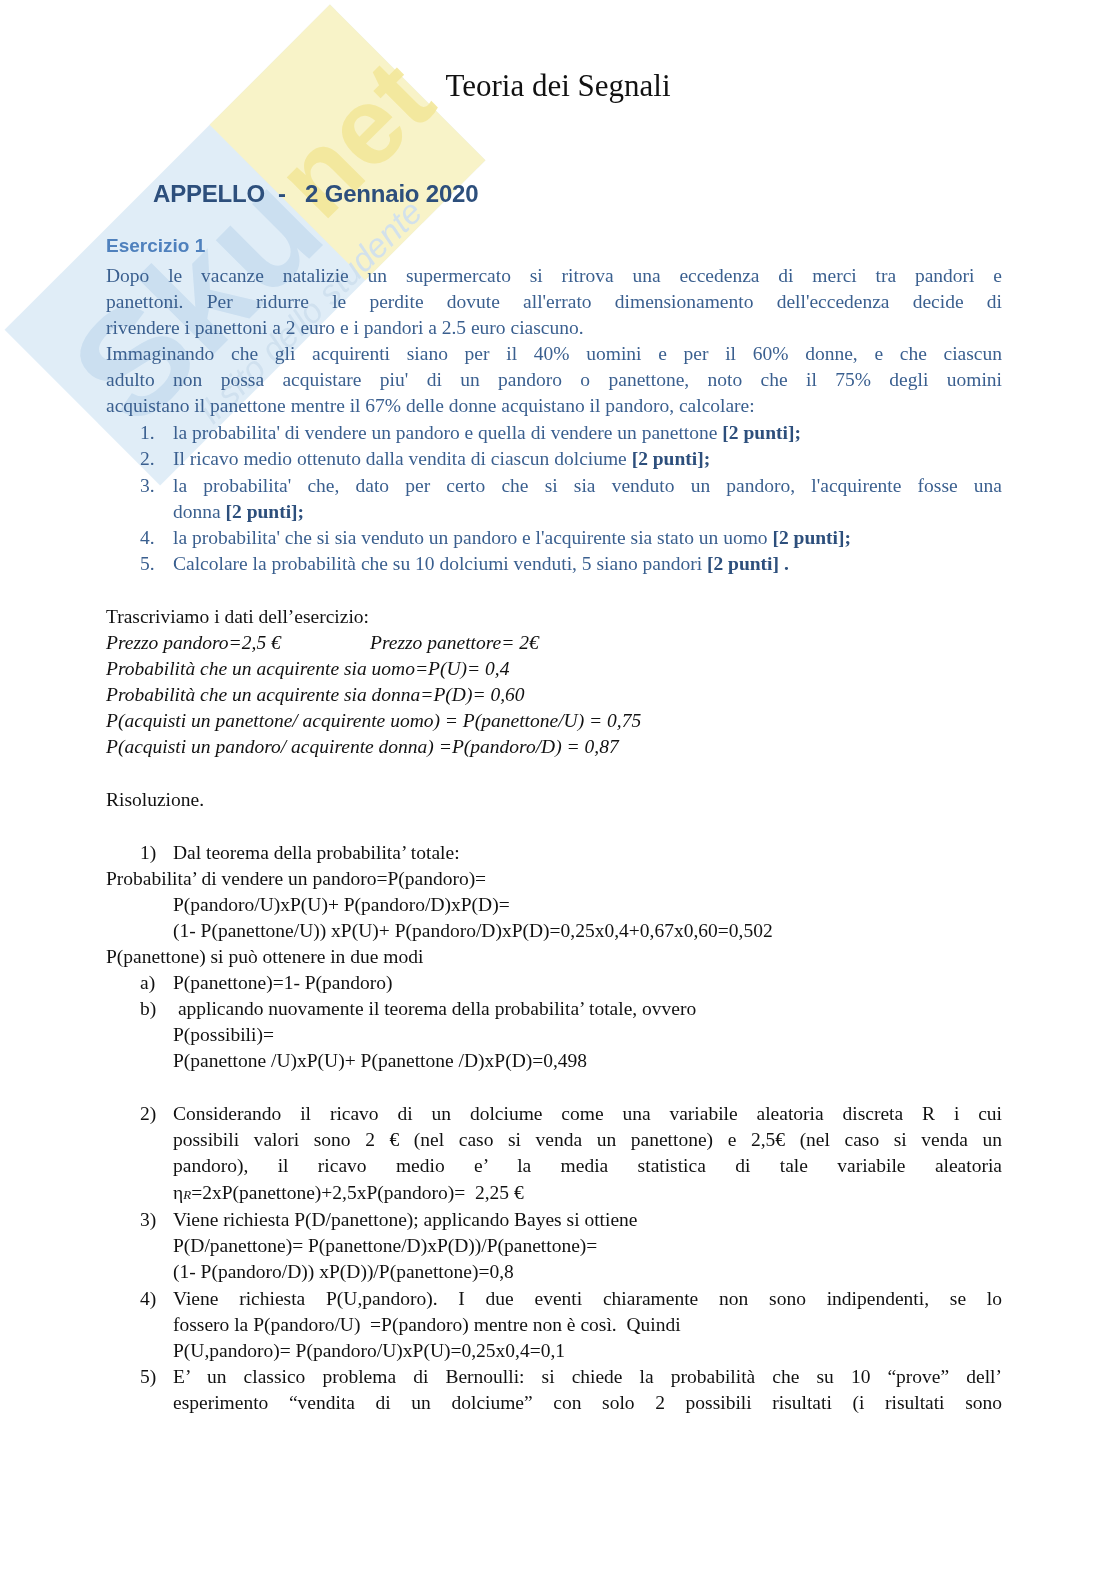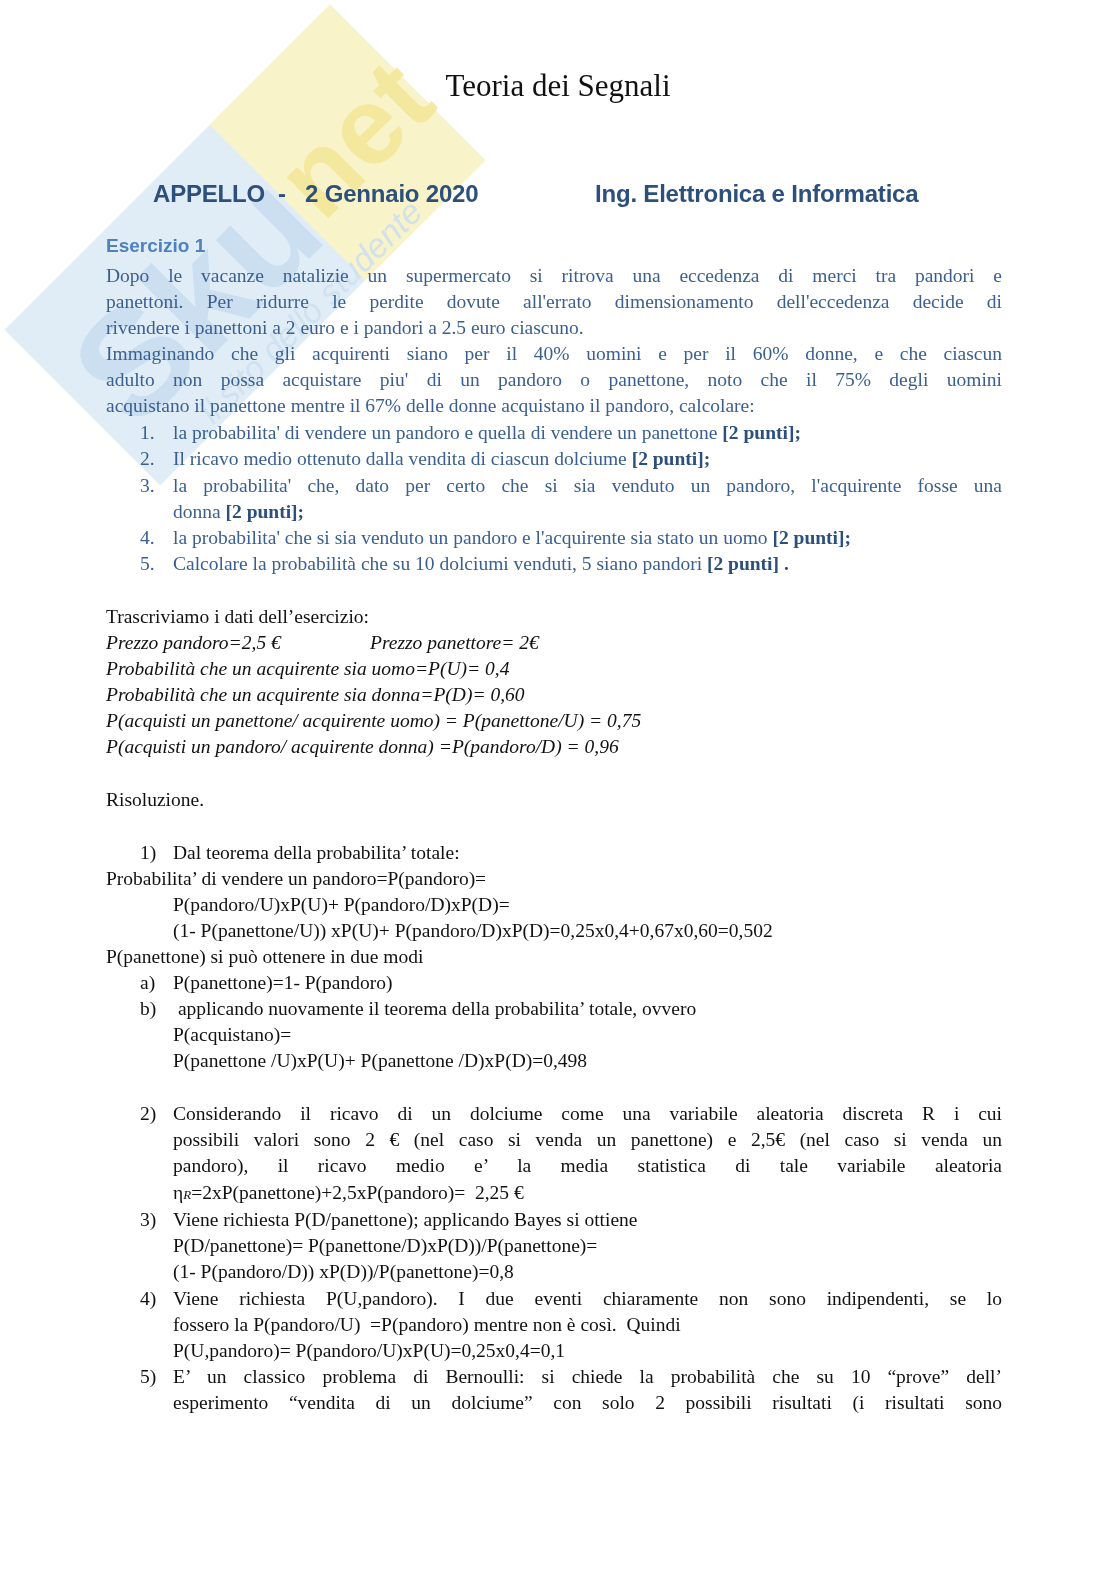--- a/index.html
+++ b/index.html
@@ -43,21 +43,20 @@
     <text x="70" y="40" font-family="Liberation Sans, sans-serif" font-weight="bold" font-size="110" fill="#f3e79a" opacity="0.9">net</text>
     <text x="-150" y="105" font-family="Liberation Sans, sans-serif" font-style="italic" font-size="34" fill="#cfe0ef" opacity="0.9">il sito dello studente</text>
   </g>
 </svg>
 
 <div class="page">
 
   <div class="title">Teoria dei Segnali</div>
 
   <div class="hdr hdr-left" style="white-space:pre;">APPELLO  -   2 Gennaio 2020</div>
-  <div class="hdr hdr-right">Ing. Elettronica e Informatica</div>
 
   <div class="esercizio">Esercizio 1</div>
 
   <div class="line just blue" style="top:263px;">Dopo le vacanze natalizie un supermercato si ritrova una eccedenza di merci tra pandori e</div>
   <div class="line just blue" style="top:289px;">panettoni. Per ridurre le perdite dovute all'errato dimensionamento dell'eccedenza decide di</div>
   <div class="line blue" style="top:315px;">rivendere i panettoni a 2 euro e i pandori a 2.5 euro ciascuno.</div>
   <div class="line just blue" style="top:341px;">Immaginando che gli acquirenti siano per il 40% uomini e per il 60% donne, e che ciascun</div>
   <div class="line just blue" style="top:367px;">adulto non possa acquistare piu' di un pandoro o panettone, noto che il 75% degli uomini</div>
   <div class="line blue" style="top:393px;">acquistano il panettone mentre il 67% delle donne acquistano il pandoro, calcolare:</div>
 
@@ -88,35 +87,35 @@
       <span>Calcolare la probabilità che su 10 dolciumi venduti, 5 siano pandori </span><span class="pts">[2 punti] .</span>
     </div>
   </div>
 
   <div class="line" style="top:604px;">Trascriviamo i dati dell’esercizio:</div>
   <div class="line it" style="top:630px;">Prezzo pandoro=2,5 €</div>
   <div class="line it" style="top:630px;left:370px;">Prezzo panettore= 2€</div>
   <div class="line it" style="top:656px;">Probabilità che un acquirente sia uomo=P(U)= 0,4</div>
   <div class="line it" style="top:682px;">Probabilità che un acquirente sia donna=P(D)= 0,60</div>
   <div class="line it" style="top:708px;">P(acquisti un panettone/ acquirente uomo) = P(panettone/U)  = 0,75</div>
-  <div class="line it" style="top:734px;">P(acquisti un pandoro/ acquirente donna) =P(pandoro/D) = 0,96</div>
+  <div class="line it" style="top:734px;">P(acquisti un pandoro/ acquirente donna) =P(pandoro/D) = 0,87</div>
 
   <div class="line" style="top:787px;">Risoluzione.</div>
 
   <span class="num" style="top:840px;left:140px;">1)</span>
   <div class="line" style="top:840px;left:173px;">Dal teorema della probabilita’ totale:</div>
   <div class="line" style="top:866px;">Probabilita’ di vendere un pandoro=P(pandoro)=</div>
   <div class="line" style="top:892px;left:173px;">P(pandoro/U)xP(U)+ P(pandoro/D)xP(D)=</div>
   <div class="line" style="top:918px;left:173px;">(1- P(panettone/U)) xP(U)+ P(pandoro/D)xP(D)=0,25x0,4+0,67x0,60=0,502</div>
   <div class="line" style="top:944px;">P(panettone) si può ottenere in due modi</div>
   <span class="num" style="top:970px;left:140px;">a)</span>
   <div class="line" style="top:970px;left:173px;">P(panettone)=1- P(pandoro)</div>
   <span class="num" style="top:996px;left:140px;">b)</span>
   <div class="line" style="top:996px;left:173px;white-space:pre;"> applicando nuovamente il teorema della probabilita’ totale, ovvero</div>
-  <div class="line" style="top:1022px;left:173px;">P(acquistano)=</div>
+  <div class="line" style="top:1022px;left:173px;">P(possibili)=</div>
   <div class="line" style="top:1048px;left:173px;">P(panettone /U)xP(U)+ P(panettone /D)xP(D)=0,498</div>
 
   <span class="num" style="top:1101px;left:140px;">2)</span>
   <div class="line just" style="top:1101px;left:173px;width:829px;">Considerando il ricavo di un dolciume come una variabile aleatoria discreta R i cui</div>
   <div class="line just" style="top:1127px;left:173px;width:829px;">possibili valori sono 2 € (nel caso si venda un panettone) e  2,5€ (nel caso si venda un</div>
   <div class="line just" style="top:1153px;left:173px;width:829px;">pandoro), il ricavo medio e’ la media statistica di tale variabile aleatoria</div>
   <div class="line" style="top:1180px;left:173px;">
     <span>η</span><span class="sub">R</span><span style="white-space:pre;">=2xP(panettone)+2,5xP(pandoro)=  2,25 €</span>
   </div>
 

